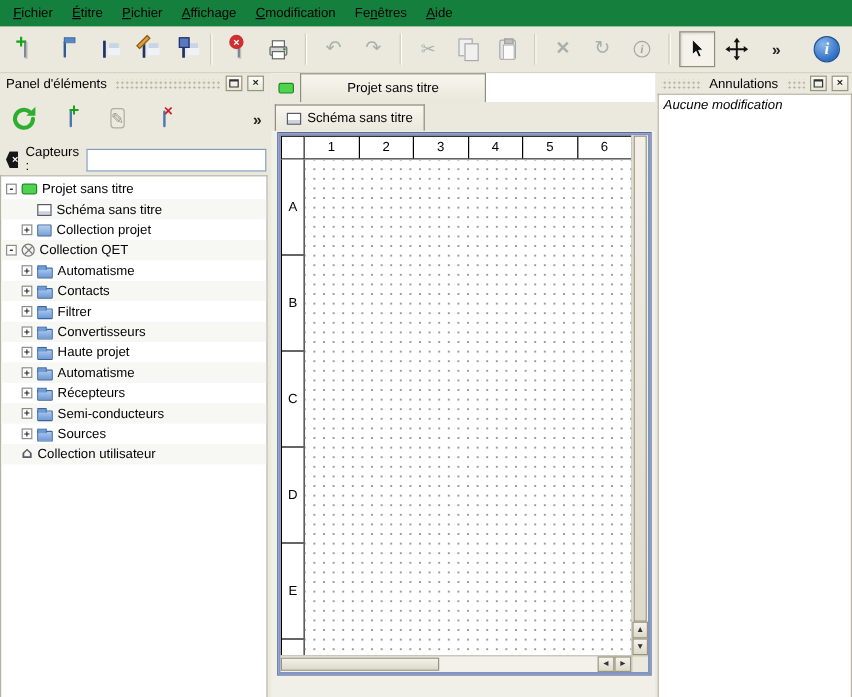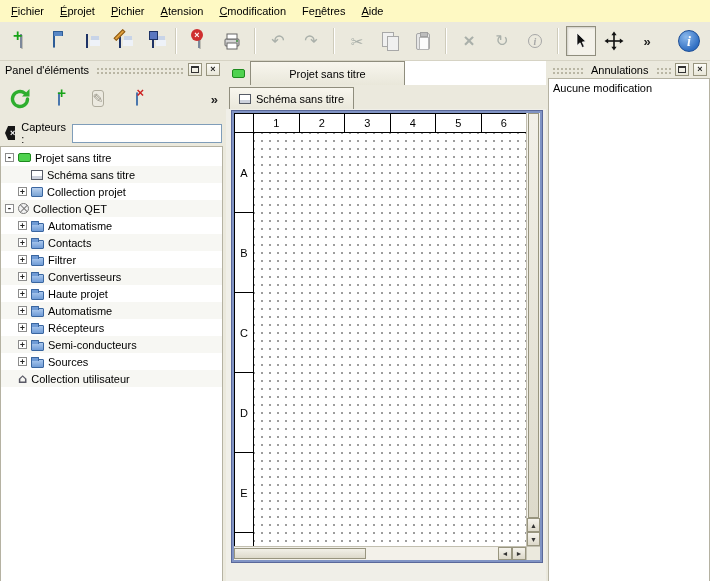--- a/index.html
+++ b/index.html
@@ -1,21 +1,21 @@
 <!DOCTYPE html>
 <html><head>
 <meta charset="utf-8">
 <style>
   * { margin:0; padding:0; box-sizing:border-box; }
   html,body { width:710px; height:581px; overflow:hidden; }
   body { font-family:"Liberation Sans", sans-serif; font-size:11px; color:#000; background:#ebe9dd; }
   .app { width:710px; height:581px; display:flex; flex-direction:column; }
 
   
-  .menubar { height:22px; display:flex; align-items:center; padding:0 3px; background:#fef9c3;text-align:center; }
+  .menubar { height:22px; display:flex; align-items:center; padding:0 3px; background:#15803d;text-align:center; }
   .menu-item { padding:3px 8px; cursor:default; }
   .mn { text-decoration:underline; }
 
   
   .toolbar { height:39px; display:flex; align-items:center; padding:0 6px; gap:3px; border-bottom:1px solid #d6d3c4; }
   .tbtn { width:30px; height:30px; display:flex; align-items:center; justify-content:center; border:1px solid transparent; position:relative; }
   .tbtn.pressed { border:1px solid #8f8d7d; background:#f4f2ea; box-shadow:inset 1px 1px 2px rgba(0,0,0,.15); }
   .tsep { width:2px; height:26px; border-left:1px solid #cfccbb; border-right:1px solid #ffffff; margin:0 4px; }
   .spacer { flex:1; }
 
@@ -113,32 +113,32 @@
   .vscroll { grid-row:1 / 3; grid-column:3; display:flex; flex-direction:column; background:#f3f1ea; border-left:1px solid #c2bfb0; }
   .hscroll { grid-row:3; grid-column:1 / 3; display:flex; background:#f3f1ea; border-top:1px solid #c2bfb0; }
   .sthumb { background:linear-gradient(#f2f0e8,#dddacb); border:1px solid #98957f; }
   .vthumb { flex:1 1 auto; margin:0 1px; }
   .hthumb { flex:0 0 132px; margin:1px 0; }
   .htrack { flex:1; }
   .sbtn { flex:0 0 14px; background:linear-gradient(#f5f3ec,#ddd9ca); border:1px solid #98957f; color:#333; font-size:7px; display:flex; align-items:center; justify-content:center; }
   .scroll-corner { grid-row:3; grid-column:3; background:#ebe9dd; border-left:1px solid #c2bfb0; border-top:1px solid #c2bfb0; }
 
   
-  .undo-list { flex:1; background:#fff; border:1px solid #b5b2a2; border-bottom:none; padding:3px 4px; }
+  .undo-list { flex:1; background:#fff; border:1px solid #b5b2a2; border-bottom:none; padding:3px 4px;font-style:italic; }
 </style>
 </head>
 <body>
 
 <div class="app">
 
   <div class="menubar">
     <div class="menu-item"><span></span><span class="mn">F</span><span>ichier</span></div>
-    <div class="menu-item"><span></span><span class="mn">É</span><span>projet</span></div>
+    <div class="menu-item"><span></span><span class="mn">É</span><span>titre</span></div>
     <div class="menu-item"><span></span><span class="mn">P</span><span>ichier</span></div>
-    <div class="menu-item"><span></span><span class="mn">A</span><span>tension</span></div>
+    <div class="menu-item"><span></span><span class="mn">A</span><span>ffichage</span></div>
     <div class="menu-item"><span></span><span class="mn">C</span><span>modification</span></div>
     <div class="menu-item"><span>Fe</span><span class="mn">n</span><span>êtres</span></div>
     <div class="menu-item"><span></span><span class="mn">A</span><span>ide</span></div>
   </div>
 
   <div class="toolbar">
     <div class="tbtn">
         <span class="i"><span class="ic-page"></span><span class="badge-plus">+</span></span>
       </div>
     <div class="tbtn">

